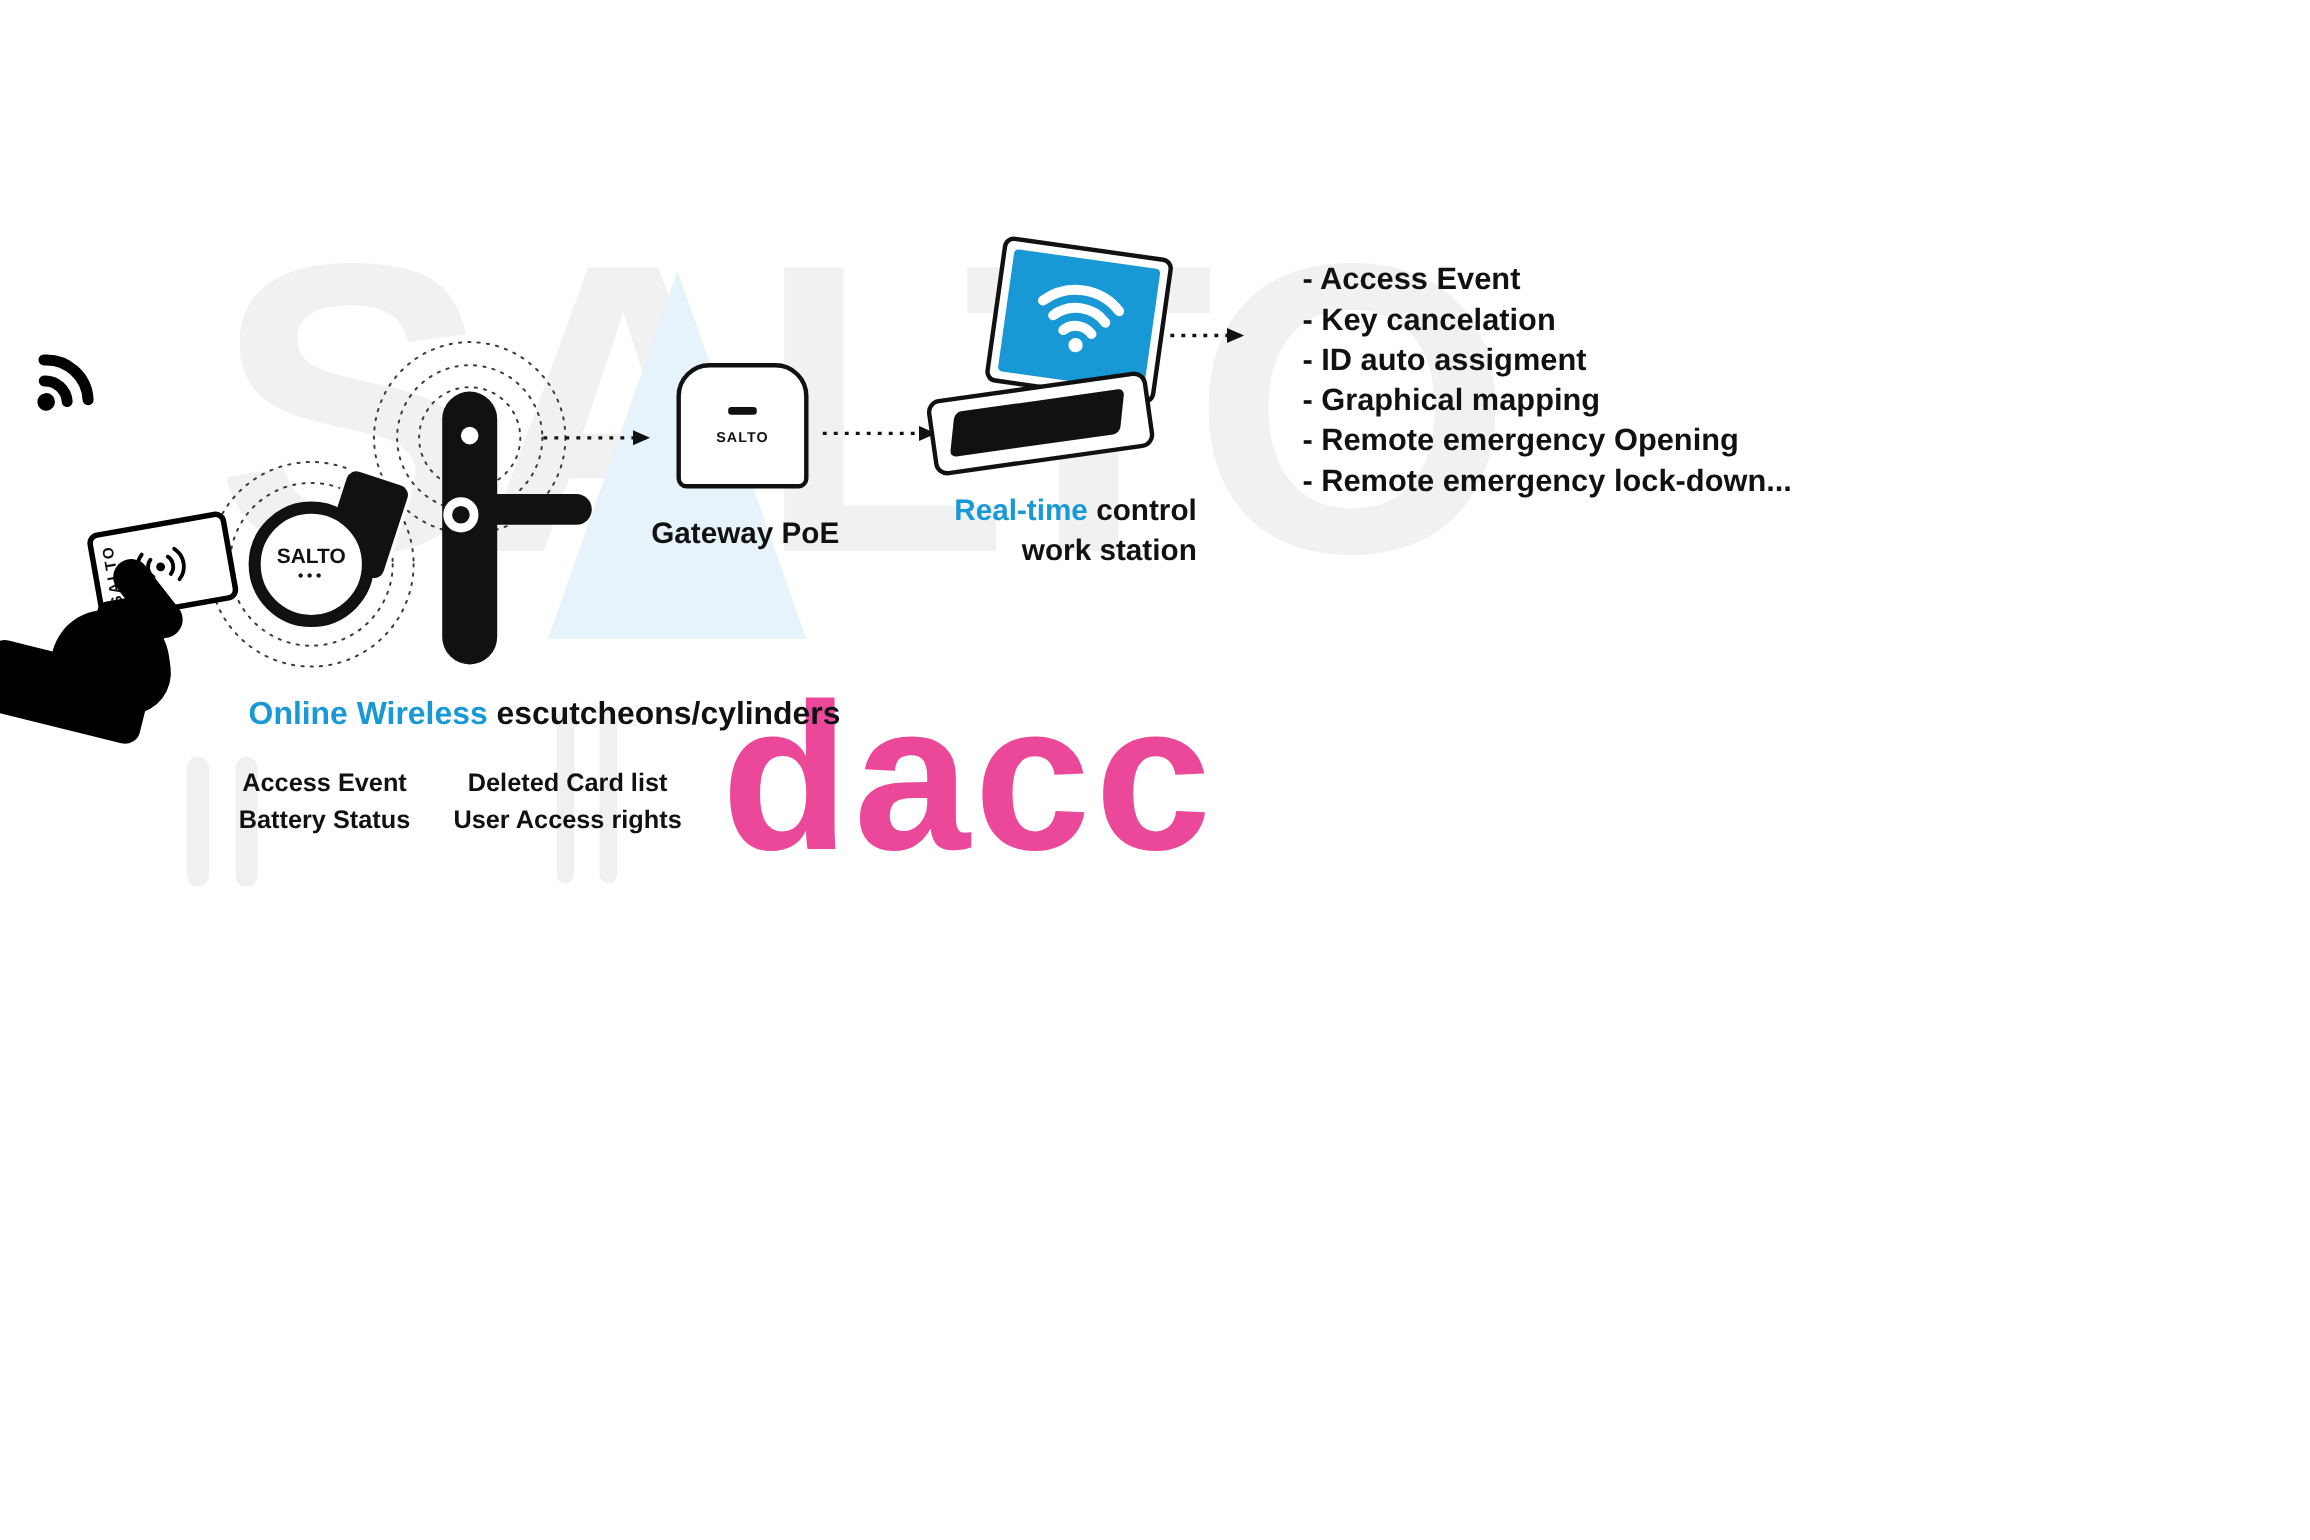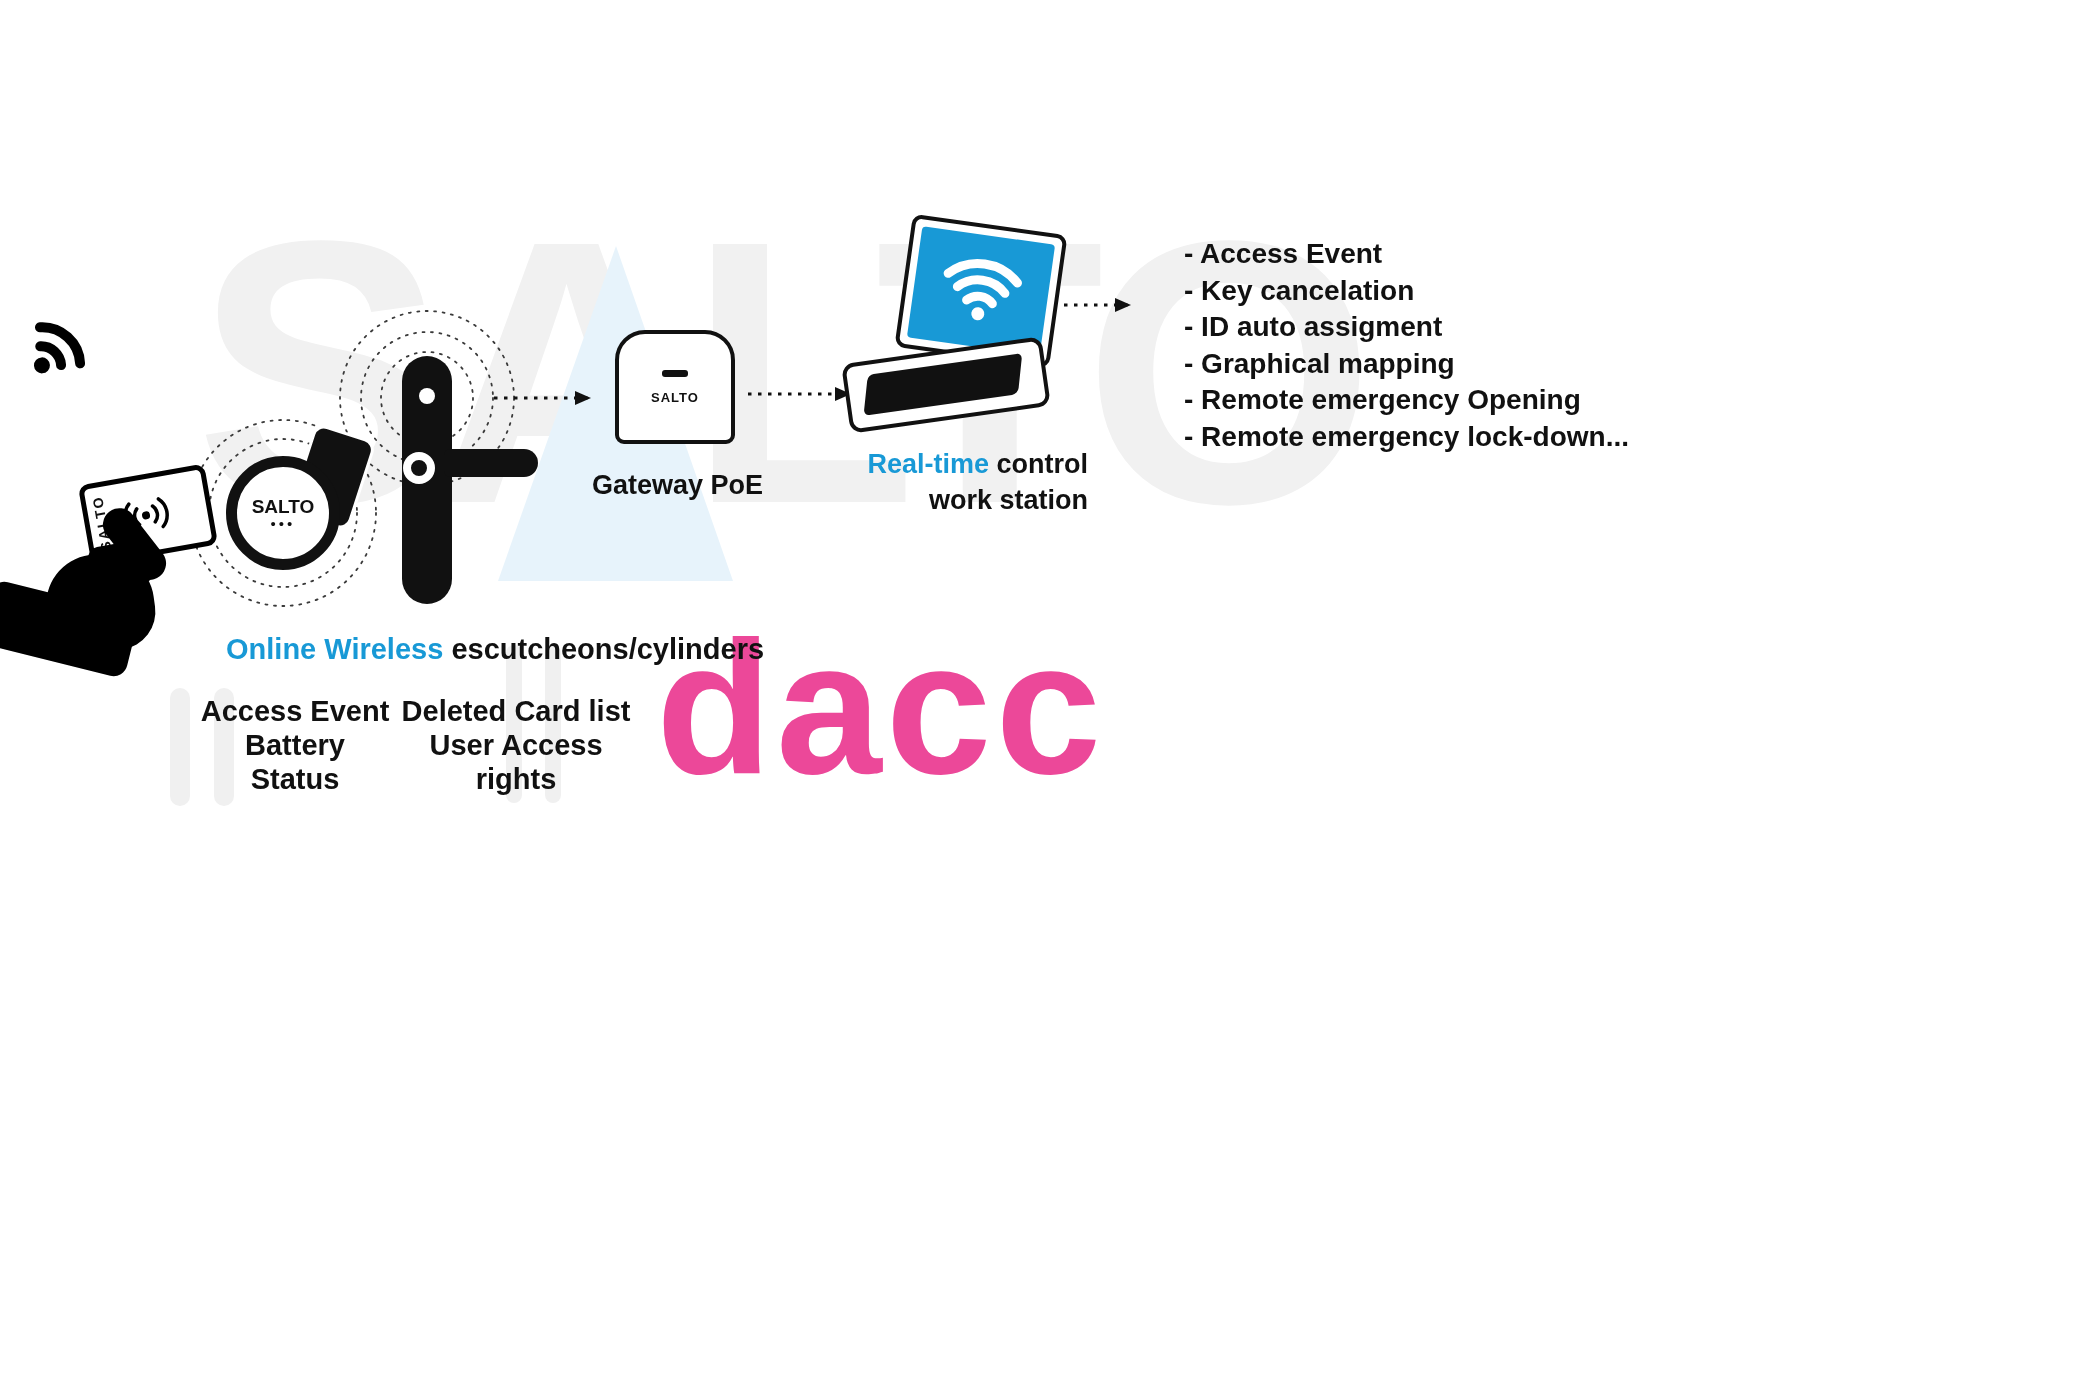--- a/index.html
+++ b/index.html
@@ -60,21 +60,21 @@
                 display:flex; align-items:center; justify-content:center; }
   .laptop-base{ left:845px; top:350px; width:202px; height:70px; transform:rotate(-8deg); background:#fff;
                 border:4px solid #111; border-radius:12px; z-index:3; }
   .laptop-kbd{ position:absolute; left:16px; right:22px; top:10px; bottom:12px; background:#111;
                border-radius:6px; transform:skewX(-14deg); }
   .ws-label{ left:848px; top:446px; width:240px; text-align:right; font-size:27px; font-weight:700; line-height:36px; z-index:2; }
 
   
   .features{ left:1140px; top:236px; font-size:28px; font-weight:700; line-height:36.6px; z-index:2;margin-left:44px; }
   .caption{ left:178px; top:633px; font-size:29px; font-weight:700; z-index:2;margin-left:48px; }
-  .subl{ font-size:29px; font-weight:700; line-height:34px; text-align:center; z-index:2; }
+  .subl{ font-size:23px; font-weight:700; line-height:34px; text-align:center; z-index:2; }
   .subl-left{ left:200px; top:694px; width:190px; }
   .subl-right{ left:398px; top:694px; width:236px; }
   .blue{ color:var(--accent); }
 </style>
 </head>
 <body>
 
 <div class="canvas">
 
   <div class="abs wm wm-salto">SALTO</div>

